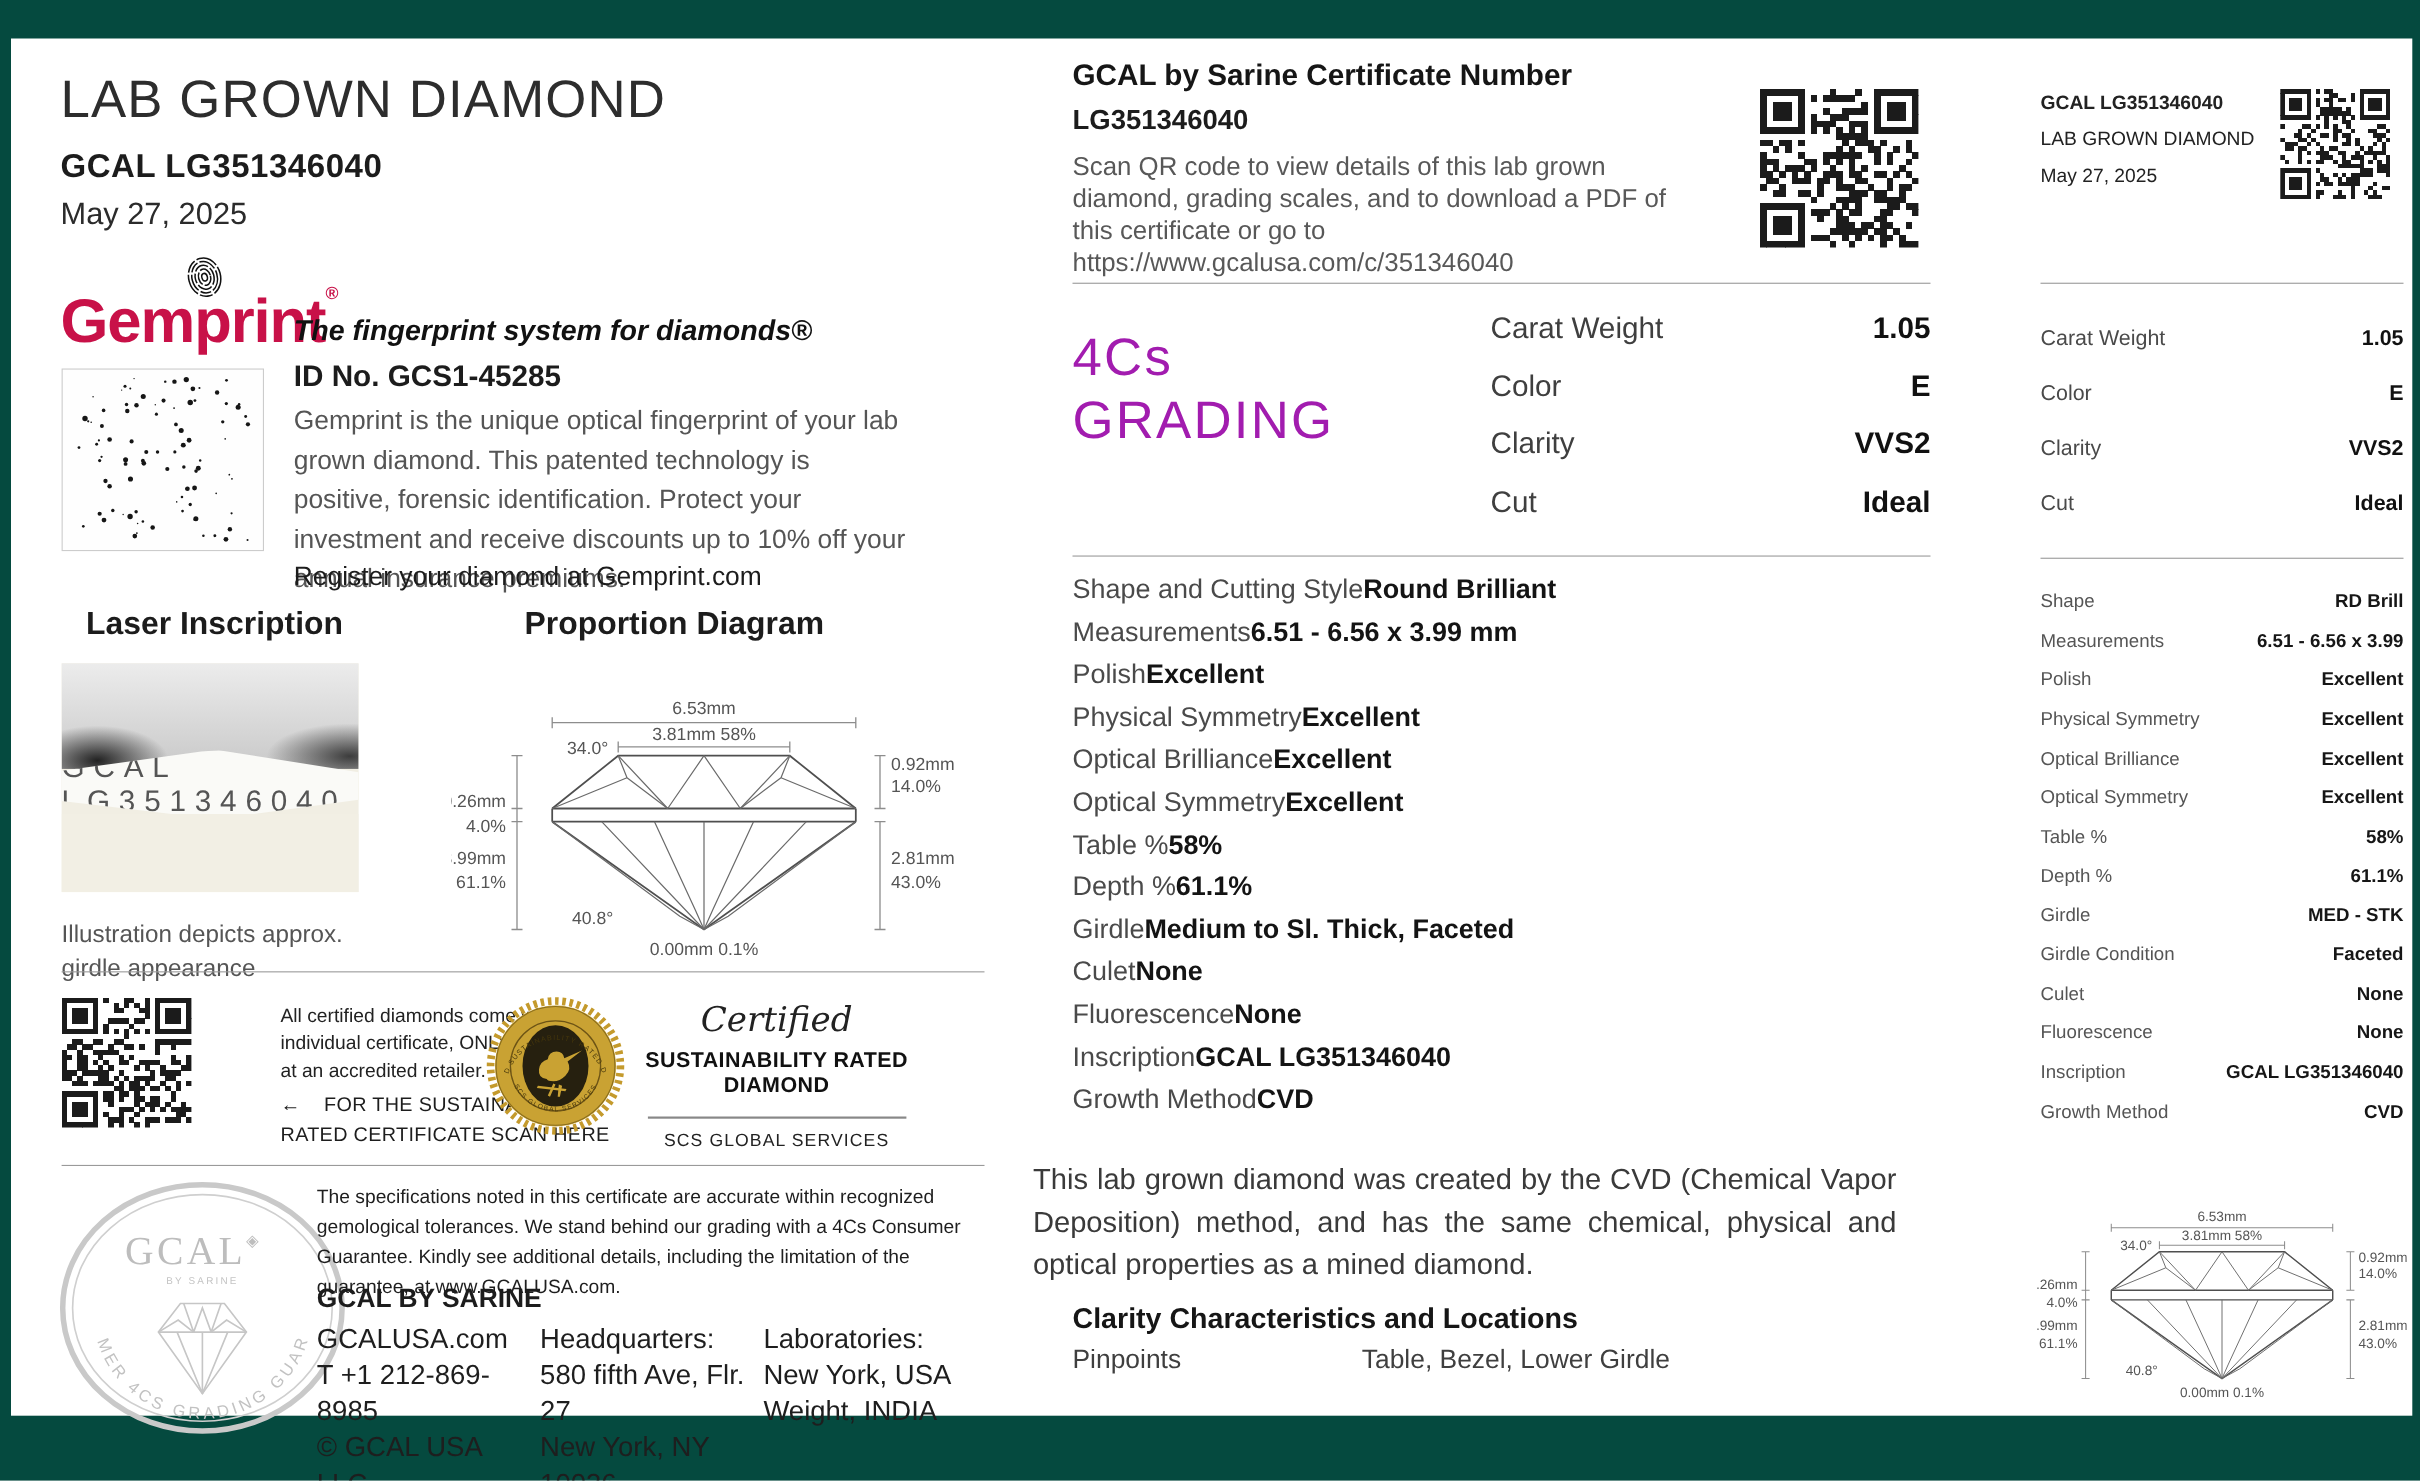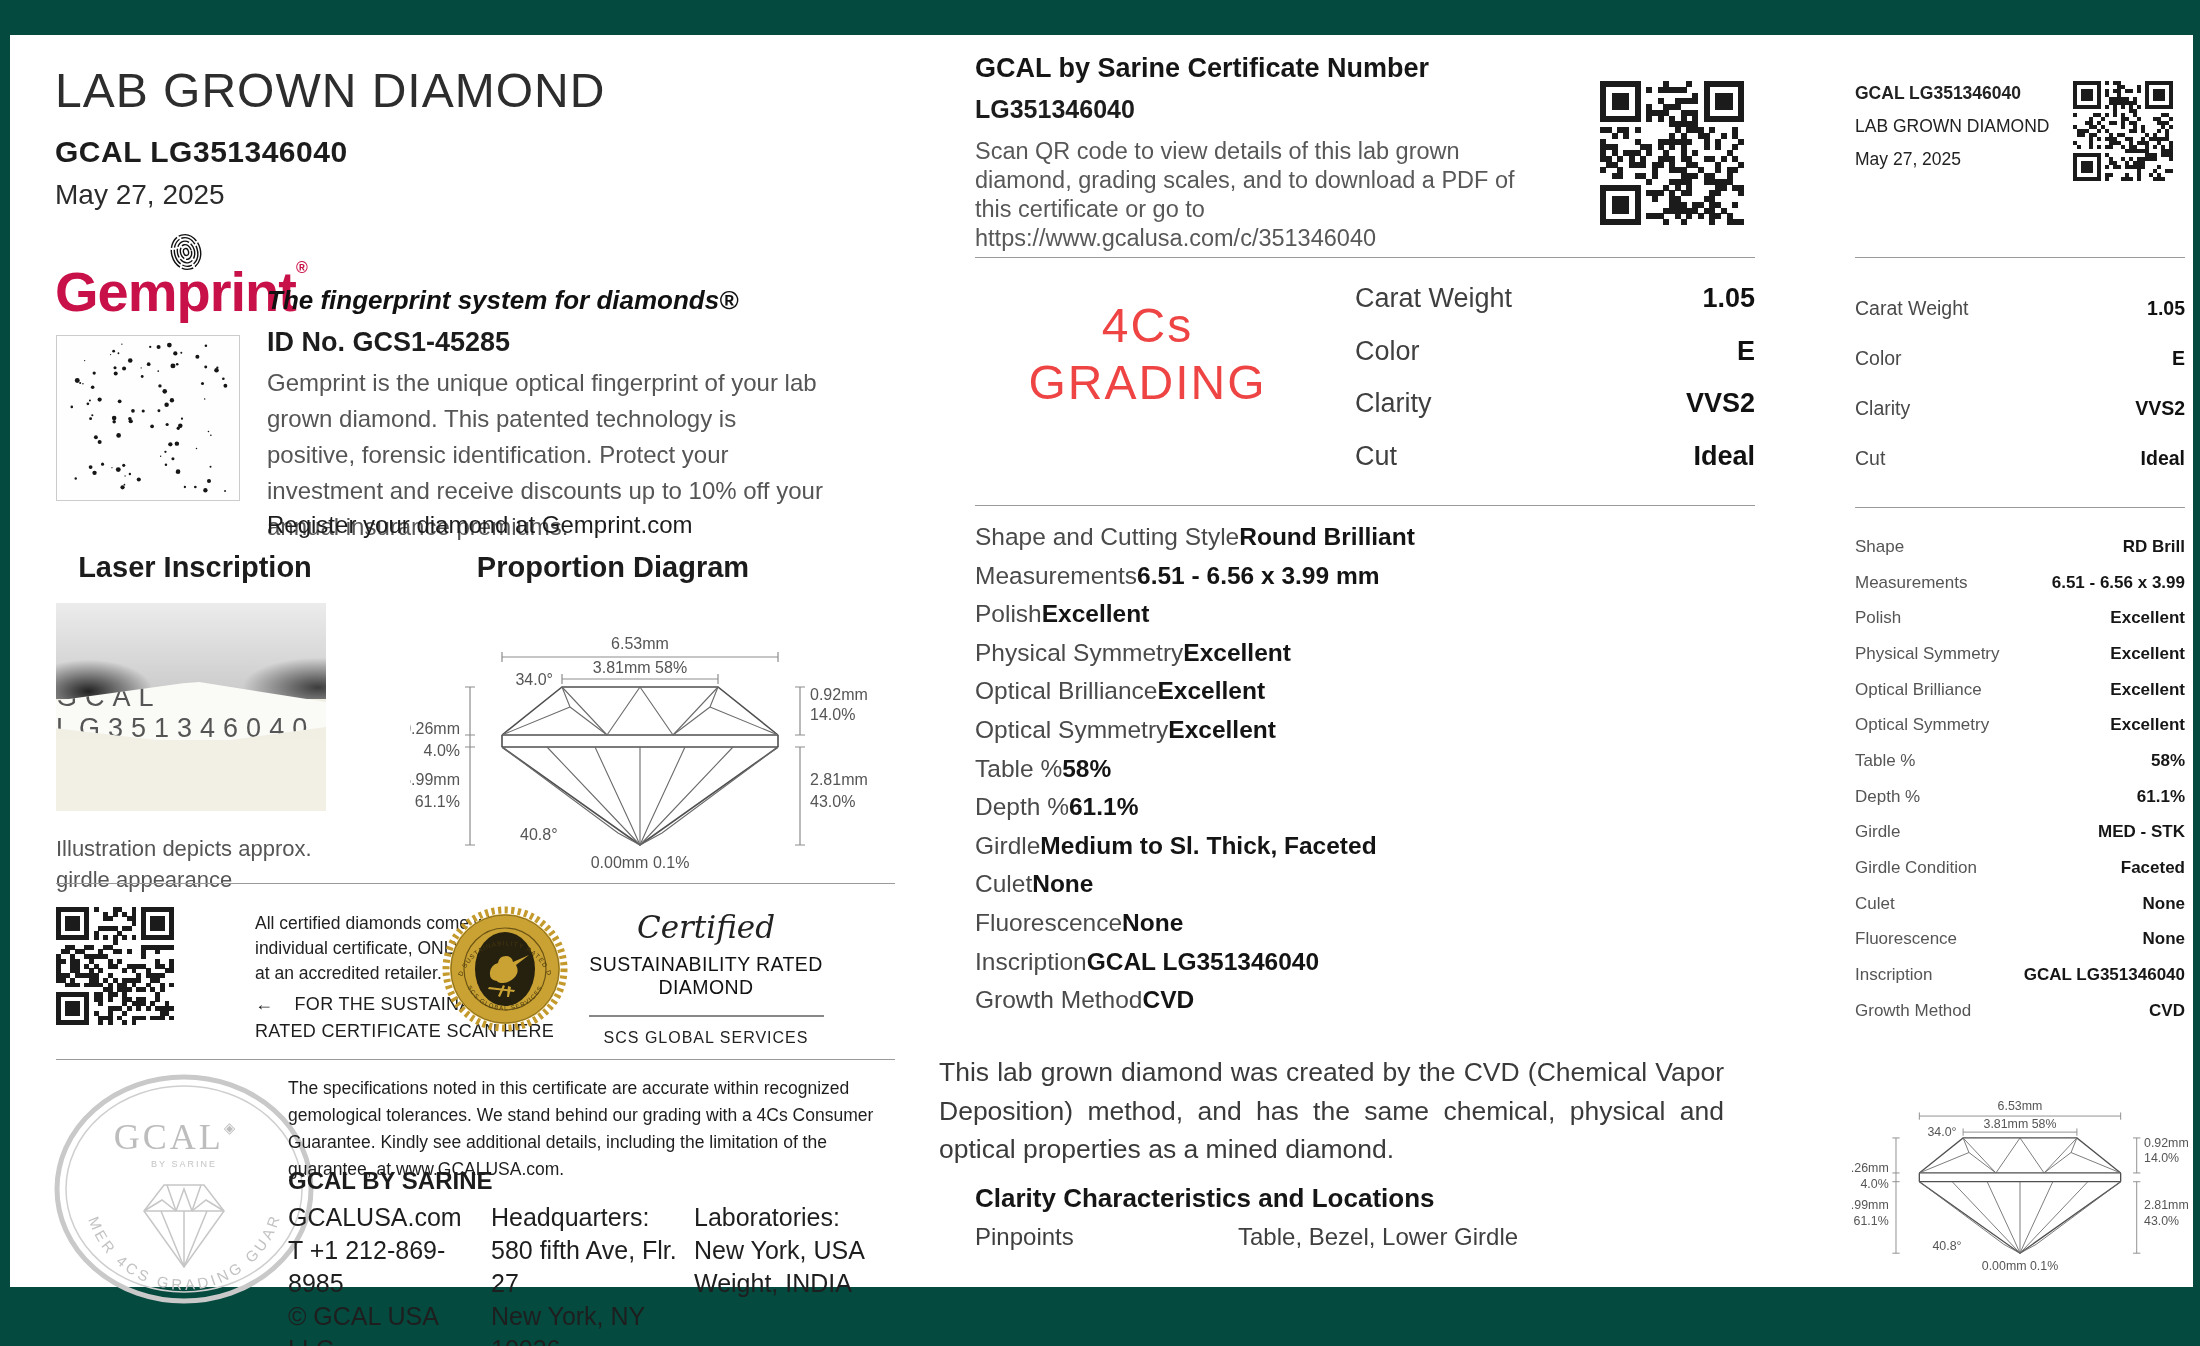--- a/index.html
+++ b/index.html
@@ -32,31 +32,31 @@
       linear-gradient(#ececec,#c9c9c9)}
   .lp-band{position:absolute;left:0;top:38%;right:0;height:30%;background:#fafaf7;
     clip-path:polygon(0 30%,47% 2%,53% 0,100% 32%,100% 72%,53% 100%,47% 98%,0 74%);
     display:flex;align-items:center;justify-content:center}
   .lp-band span{font-size:27px;letter-spacing:8px;color:#555}
   .lp-bottom{position:absolute;left:0;bottom:0;right:0;height:34%;background:#f2efe4}
 
   .sus-note{font-size:17.5px;line-height:25px;color:#222}
   .sus-scan{font-size:18px;line-height:27px;color:#1d1d1d;letter-spacing:.3px}
   .cert-script{font-family:"DejaVu Serif",serif;font-style:italic;font-size:31px;color:#222;text-align:center}
-  .cert-title{font-size:19.5px;font-weight:400;color:#111;text-align:center;letter-spacing:.4px}
+  .cert-title{font-size:19.5px;font-weight:700;color:#111;text-align:center;letter-spacing:.4px}
   .cert-sub{font-size:16px;color:#222;text-align:center;letter-spacing:1px}
   .fineprint{font-size:17.5px;line-height:27px;color:#1e1e1e;font-weight:500}
   .company{font-size:24px;font-weight:700;color:#1c1c1c}
   .contact{font-size:25px;line-height:33px;color:#1e1e1e}
 
   
   .m-h1{font-size:27px;font-weight:700;color:#161616}
   .m-no{font-size:25px;font-weight:600;color:#1c1c1c}
   .m-scan{font-size:23.5px;line-height:29px;color:#585858}
-  .big4c{font-size:48px;font-weight:400;color:#ef4444;letter-spacing:2px;text-align:center;line-height:57px}
+  .big4c{font-size:48px;font-weight:400;color:#a21caf;letter-spacing:2px;text-align:left;line-height:57px}
   .grow{display:flex;justify-content:space-between;align-items:baseline}
   .grow .lab{font-size:27px;color:#3f3f3f}
   .grow .val{font-size:27px;font-weight:700;color:#111}
   .specrow{display:flex;justify-content:flex-start;align-items:baseline;height:38.6px}
   .specrow .lab{font-size:24.5px;color:#4a4a4a}
   .specrow .val{font-size:24.5px;font-weight:700;color:#141414}
   .cvd{font-size:26.5px;line-height:38.5px;color:#3a3a3a;text-align:justify}
   .m-h2{font-size:26px;font-weight:700;color:#161616}
   .clar{font-size:24px;color:#3f3f3f}
 

